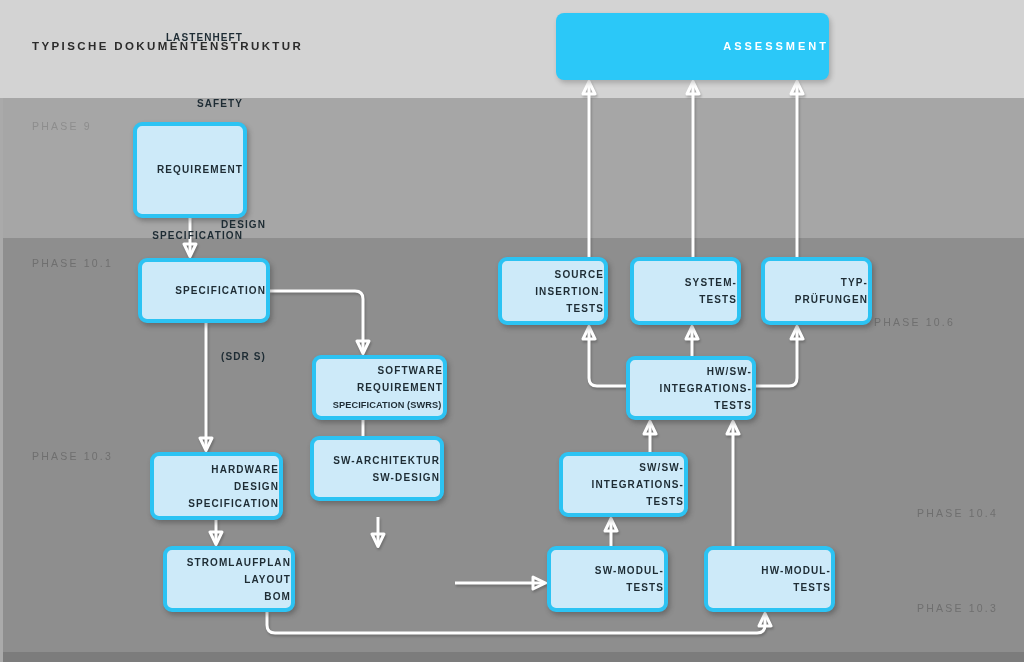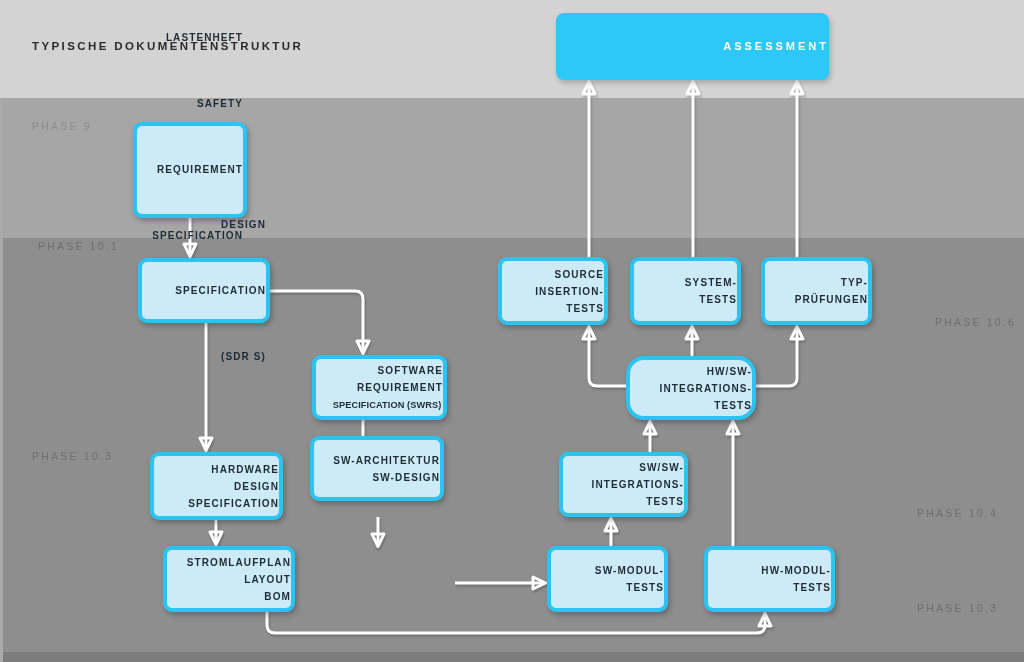--- a/index.html
+++ b/index.html
@@ -53,23 +53,23 @@
 
   <div class="band band-top"></div>
   <div class="band band-phase9"></div>
   <div class="band band-main"></div>
   <div class="band band-bottom"></div>
   <div class="edge-strip"></div>
 
   <div class="page-title">TYPISCHE DOKUMENTENSTRUKTUR</div>
 
   <div class="phase phase--light" style="left:32px;top:120px;">PHASE 9</div>
-  <div class="phase" style="left:32px;top:240px;margin-left:6px;">PHASE 10.1</div>
+  <div class="phase" style="left:32px;top:257px;">PHASE 10.1</div>
   <div class="phase" style="left:32px;top:450px;">PHASE 10.3</div>
-  <div class="phase" style="left:935px;top:316px;">PHASE 10.6</div>
+  <div class="phase" style="left:874px;top:316px;">PHASE 10.6</div>
   <div class="phase" style="left:917px;top:507px;">PHASE 10.4</div>
   <div class="phase" style="left:917px;top:602px;">PHASE 10.3</div>
 
   <svg class="wires" width="1024" height="662" viewBox="0 0 1024 662">
     <defs>
       <marker id="arrow" viewBox="0 0 16 16" markerUnits="userSpaceOnUse" markerWidth="16" markerHeight="16" refX="12" refY="8" orient="auto">
         <path d="M2 2 L14.5 8 L2 14 Z" fill="#f3a71d" stroke="#ffffff" stroke-width="1.6"></path>
       </marker>
     </defs>
     <path d="M190 218 V254" marker-end="url(#arrow)"></path>
@@ -124,21 +124,21 @@
   <div class="node" style="left:630px;top:257px;width:111px;height:68px;">
     <span>SYSTEM-</span>
     <span>TESTS</span>
   </div>
 
   <div class="node" style="left:761px;top:257px;width:111px;height:68px;">
     <span>TYP-</span>
     <span>PRÜFUNGEN</span>
   </div>
 
-  <div class="node" style="left:626px;top:356px;width:130px;height:64px;border-radius:18px;">
+  <div class="node" style="left:626px;top:356px;width:130px;height:64px;">
     <span>HW/SW-</span>
     <span>INTEGRATIONS-</span>
     <span>TESTS</span>
   </div>
 
   <div class="node" style="left:150px;top:452px;width:133px;height:68px;">
     <span>HARDWARE</span>
     <span>DESIGN</span>
     <span>SPECIFICATION</span>
   </div>

